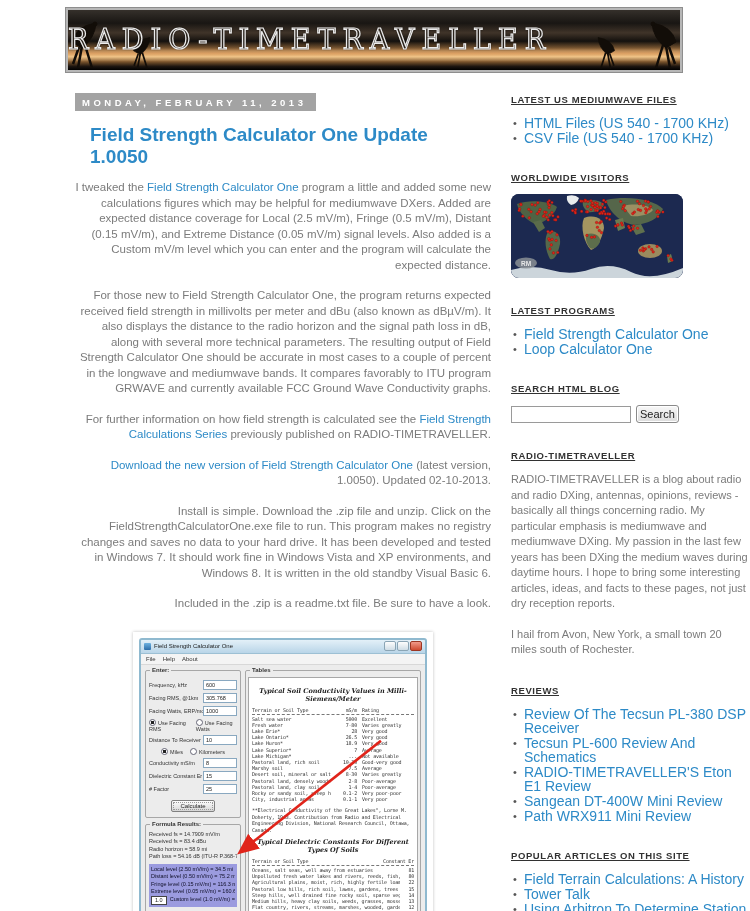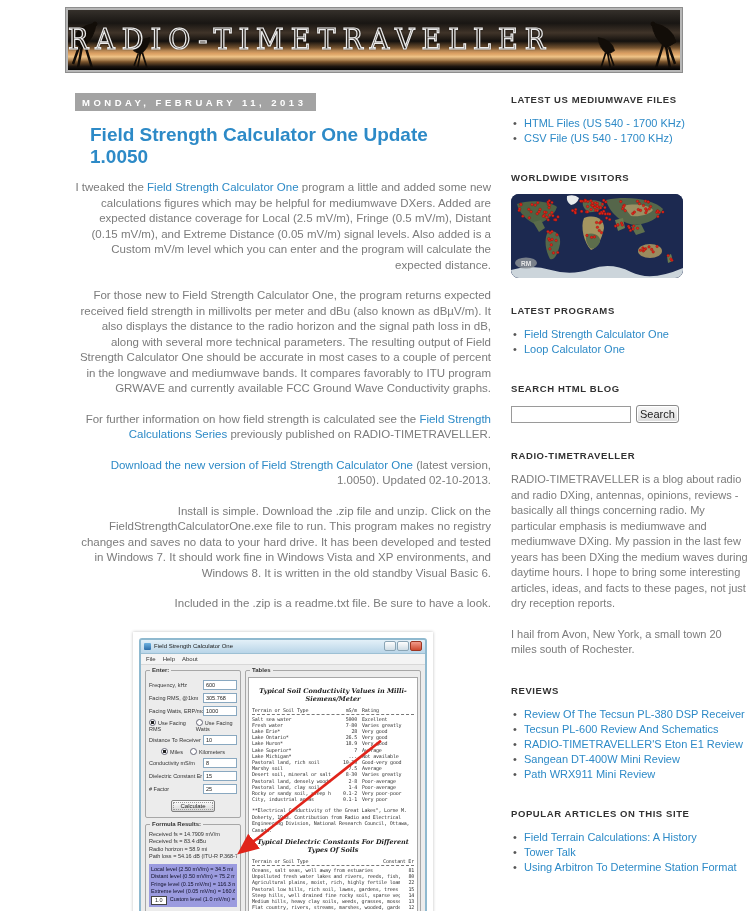--- a/index.html
+++ b/index.html
@@ -72,24 +72,24 @@
   .thead{display:flex;color:#333;border-bottom:1px dashed #777;padding-bottom:1px;margin-bottom:1px;}
   .trow{display:flex;color:#333;line-height:6.2px;white-space:nowrap;}
   .ct{flex:1;overflow:hidden;}
   .cv{width:26px;text-align:right;flex:none;}
   .cr{width:52px;flex:none;padding-left:5px;overflow:hidden;}
   .cv2{width:14px;text-align:right;flex:none;}
   .tnote{color:#333;line-height:6.4px;margin:5px 0 2px;white-space:normal;}
   .arrow-svg{position:absolute;left:0;top:0;width:100%;height:100%;pointer-events:none;}
 
   
-  .sb-h{font-size:9.5px;font-weight:bold;color:#323232;letter-spacing:.6px;margin:0 0 11px;}
+  .sb-h{font-size:9.5px;font-weight:bold;color:#323232;letter-spacing:.6px;margin:0 0 11px;text-decoration:underline;}
   .sb-sec{margin-bottom:27px;}
   ul.sb-list{list-style:none;margin:0;padding:0;}
-  ul.sb-list li{position:relative;padding-left:13px;font-size:11px;line-height:14px;margin:1px 0;}
+  ul.sb-list li{position:relative;padding-left:13px;font-size:14px;line-height:14px;margin:1px 0;}
   ul.sb-list li::before{content:"•";position:absolute;left:2px;top:0;color:#555;font-size:11px;}
   .map-box{width:172px;height:84px;border-radius:8px;overflow:hidden;background:#1c2950;}
   .search-row{display:flex;align-items:center;gap:5px;}
   .search-input{width:112px;height:15px;border:1px solid #9a9a9a;background:#fff;font-size:11px;padding:0 3px;}
   .search-btn{font-size:11px;color:#222;background:linear-gradient(#f8f8f8,#dcdcdc);
               border:1px solid #8a8a8a;border-radius:3px;padding:2px 3px;box-shadow:inset 0 0 0 1px #fff;
               font-family:inherit;}
   .about p{font-size:11px;color:#7b7b7b;line-height:15.5px;margin:0 0 15px;}
 </style>
 </head>

